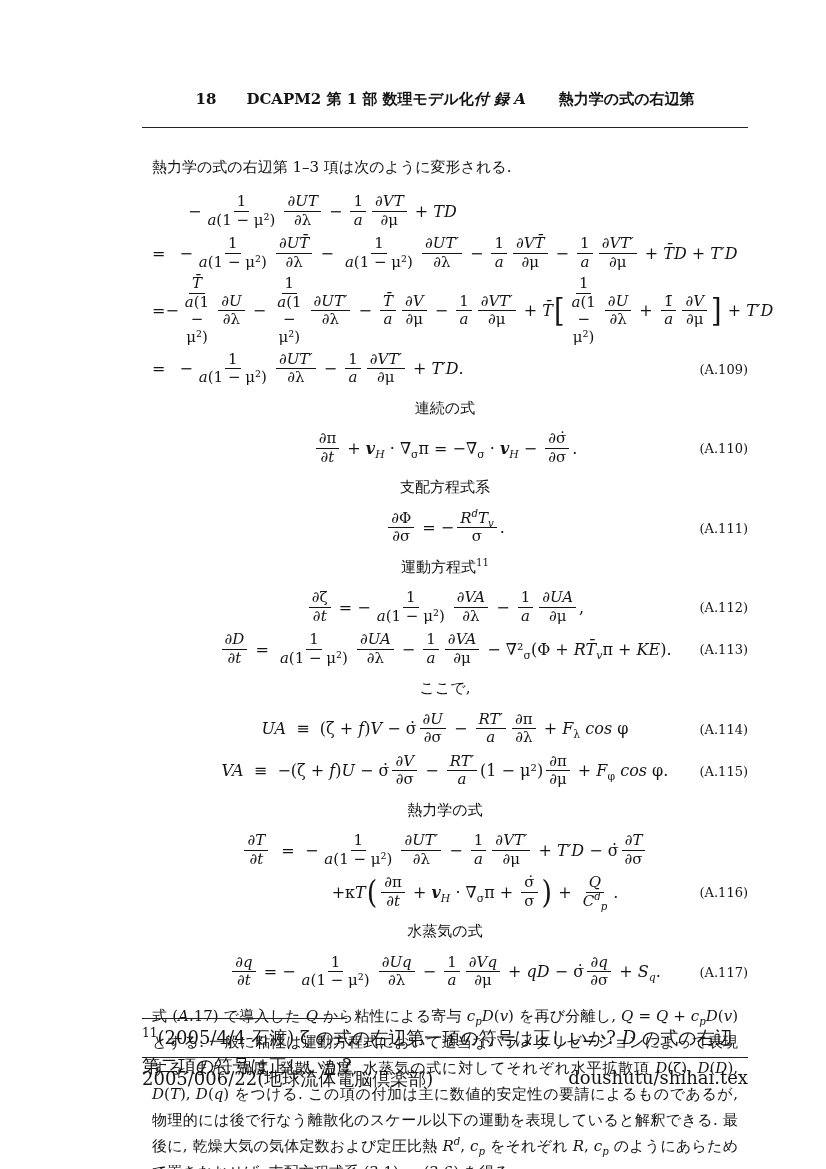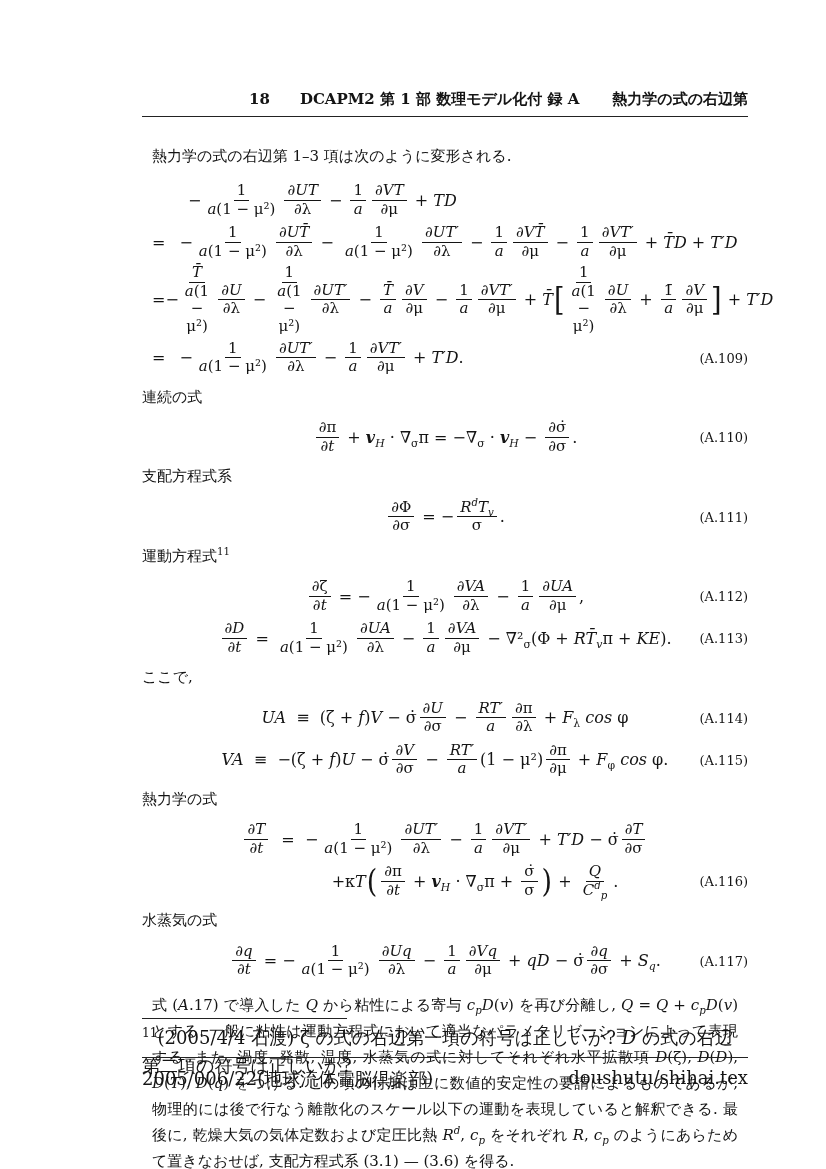--- a/index.html
+++ b/index.html
@@ -7,28 +7,28 @@
     position:relative;
     width:826px;height:1169px;
     background:#fff;color:#141414;
     font-family:"DejaVu Serif","Liberation Serif",serif;
     font-size:15px;
     box-sizing:border-box;
     padding:90px 78px 0 142px;
     overflow:hidden;
   }
   
-  .hdr{display:flex;justify-content:flex-end;align-items:baseline;
-       font-weight:bold;font-size:15px;border-bottom:1.2px solid #222;padding-bottom:7px;}
+  .hdr{display:flex;justify-content:center;align-items:baseline;
+       font-weight:bold;font-size:15px;border-bottom:1.2px solid #222;padding-bottom:18px;}
   .hdr .pgnum{margin-right:30px;}
-  .hdr .applbl{margin-right:33px;}
+  .hdr .applbl{margin-right:33px;font-style:italic;}
   
   .para{line-height:1.74;text-align:justify;margin:10px;}
   .intro{margin-top:26px;}
-  .label{margin:4px 0 0 0;line-height:1.7;}
+  .label{margin:4px 0 0 0;line-height:1.7;text-align:center;}
   
   .eq{position:relative;margin:6px 0;}
   .eqrow{display:flex;align-items:center;justify-content:center;position:relative;
          min-height:42px;font-size:16px;}
   .eq.left .eqrow{justify-content:flex-start;padding-left:10px;}
   .tag{position:absolute;right:0;top:50%;transform:translateY(-50%);
        font-style:normal;font-size:13px;white-space:pre;}
   .mt{white-space:pre;}
   .frac{display:inline-flex;flex-direction:column;align-items:center;
         vertical-align:middle;margin:1px 3px;line-height:1.18;font-size:15px;text-align:center;}

